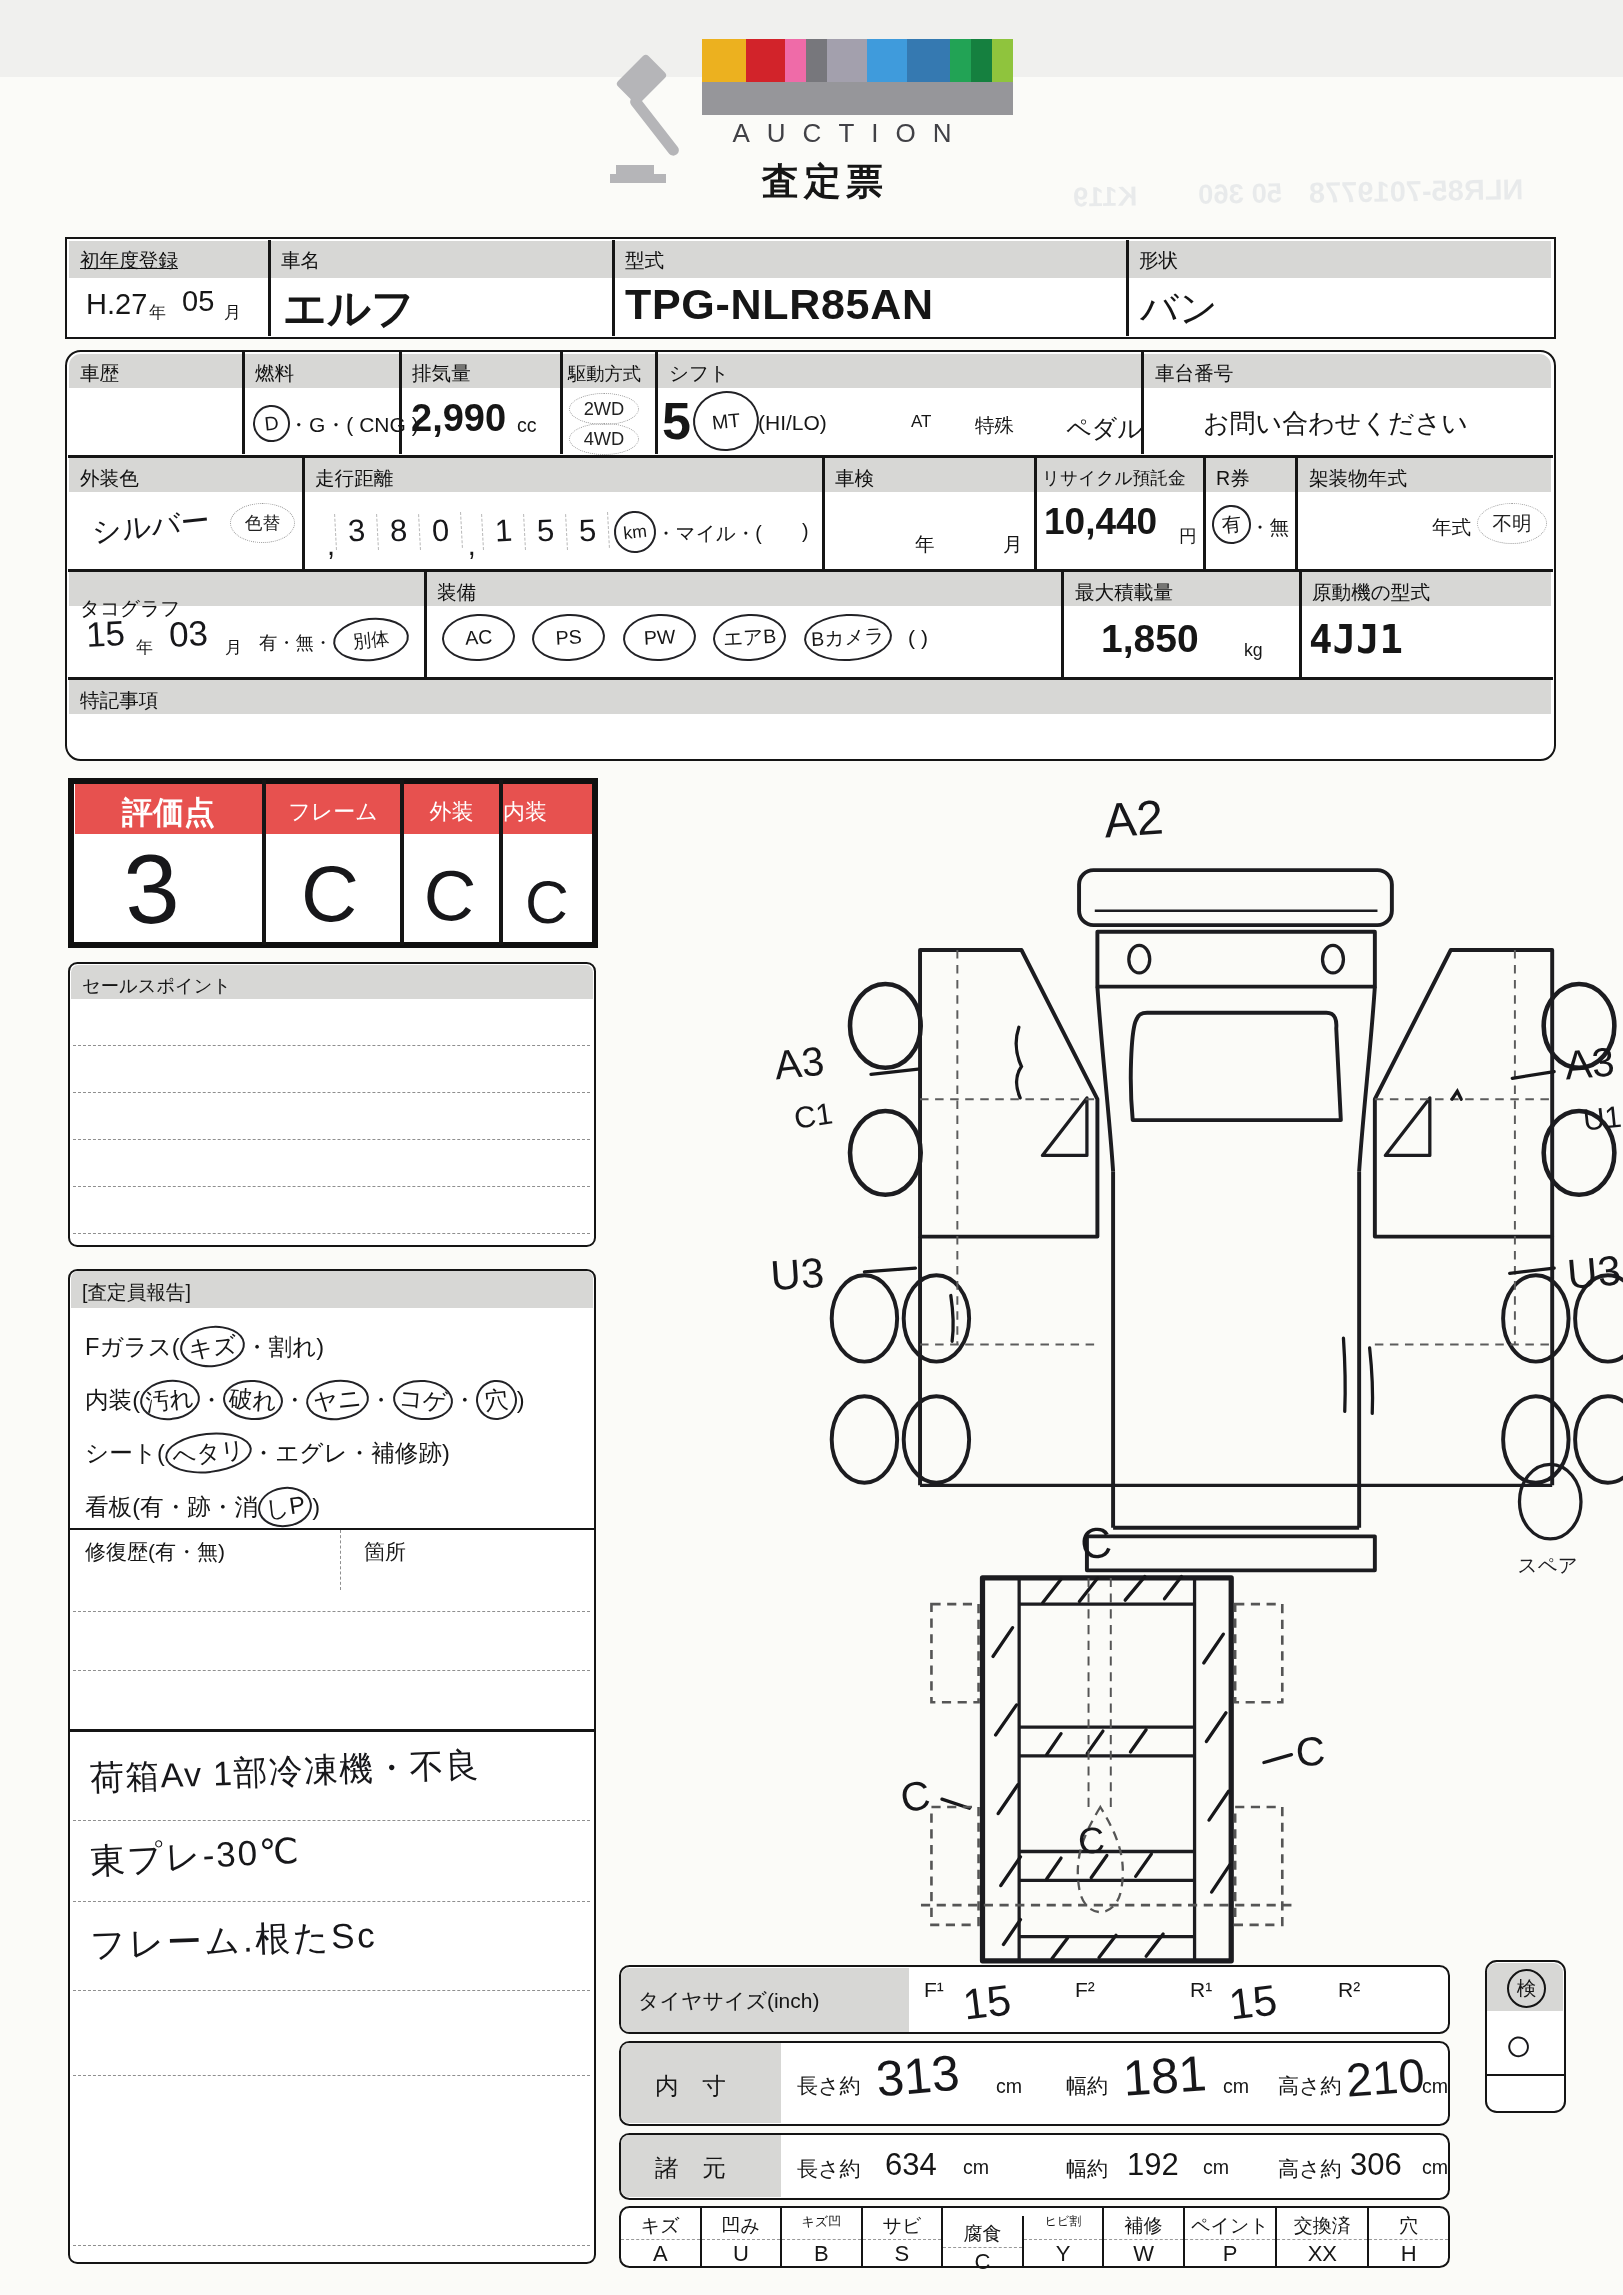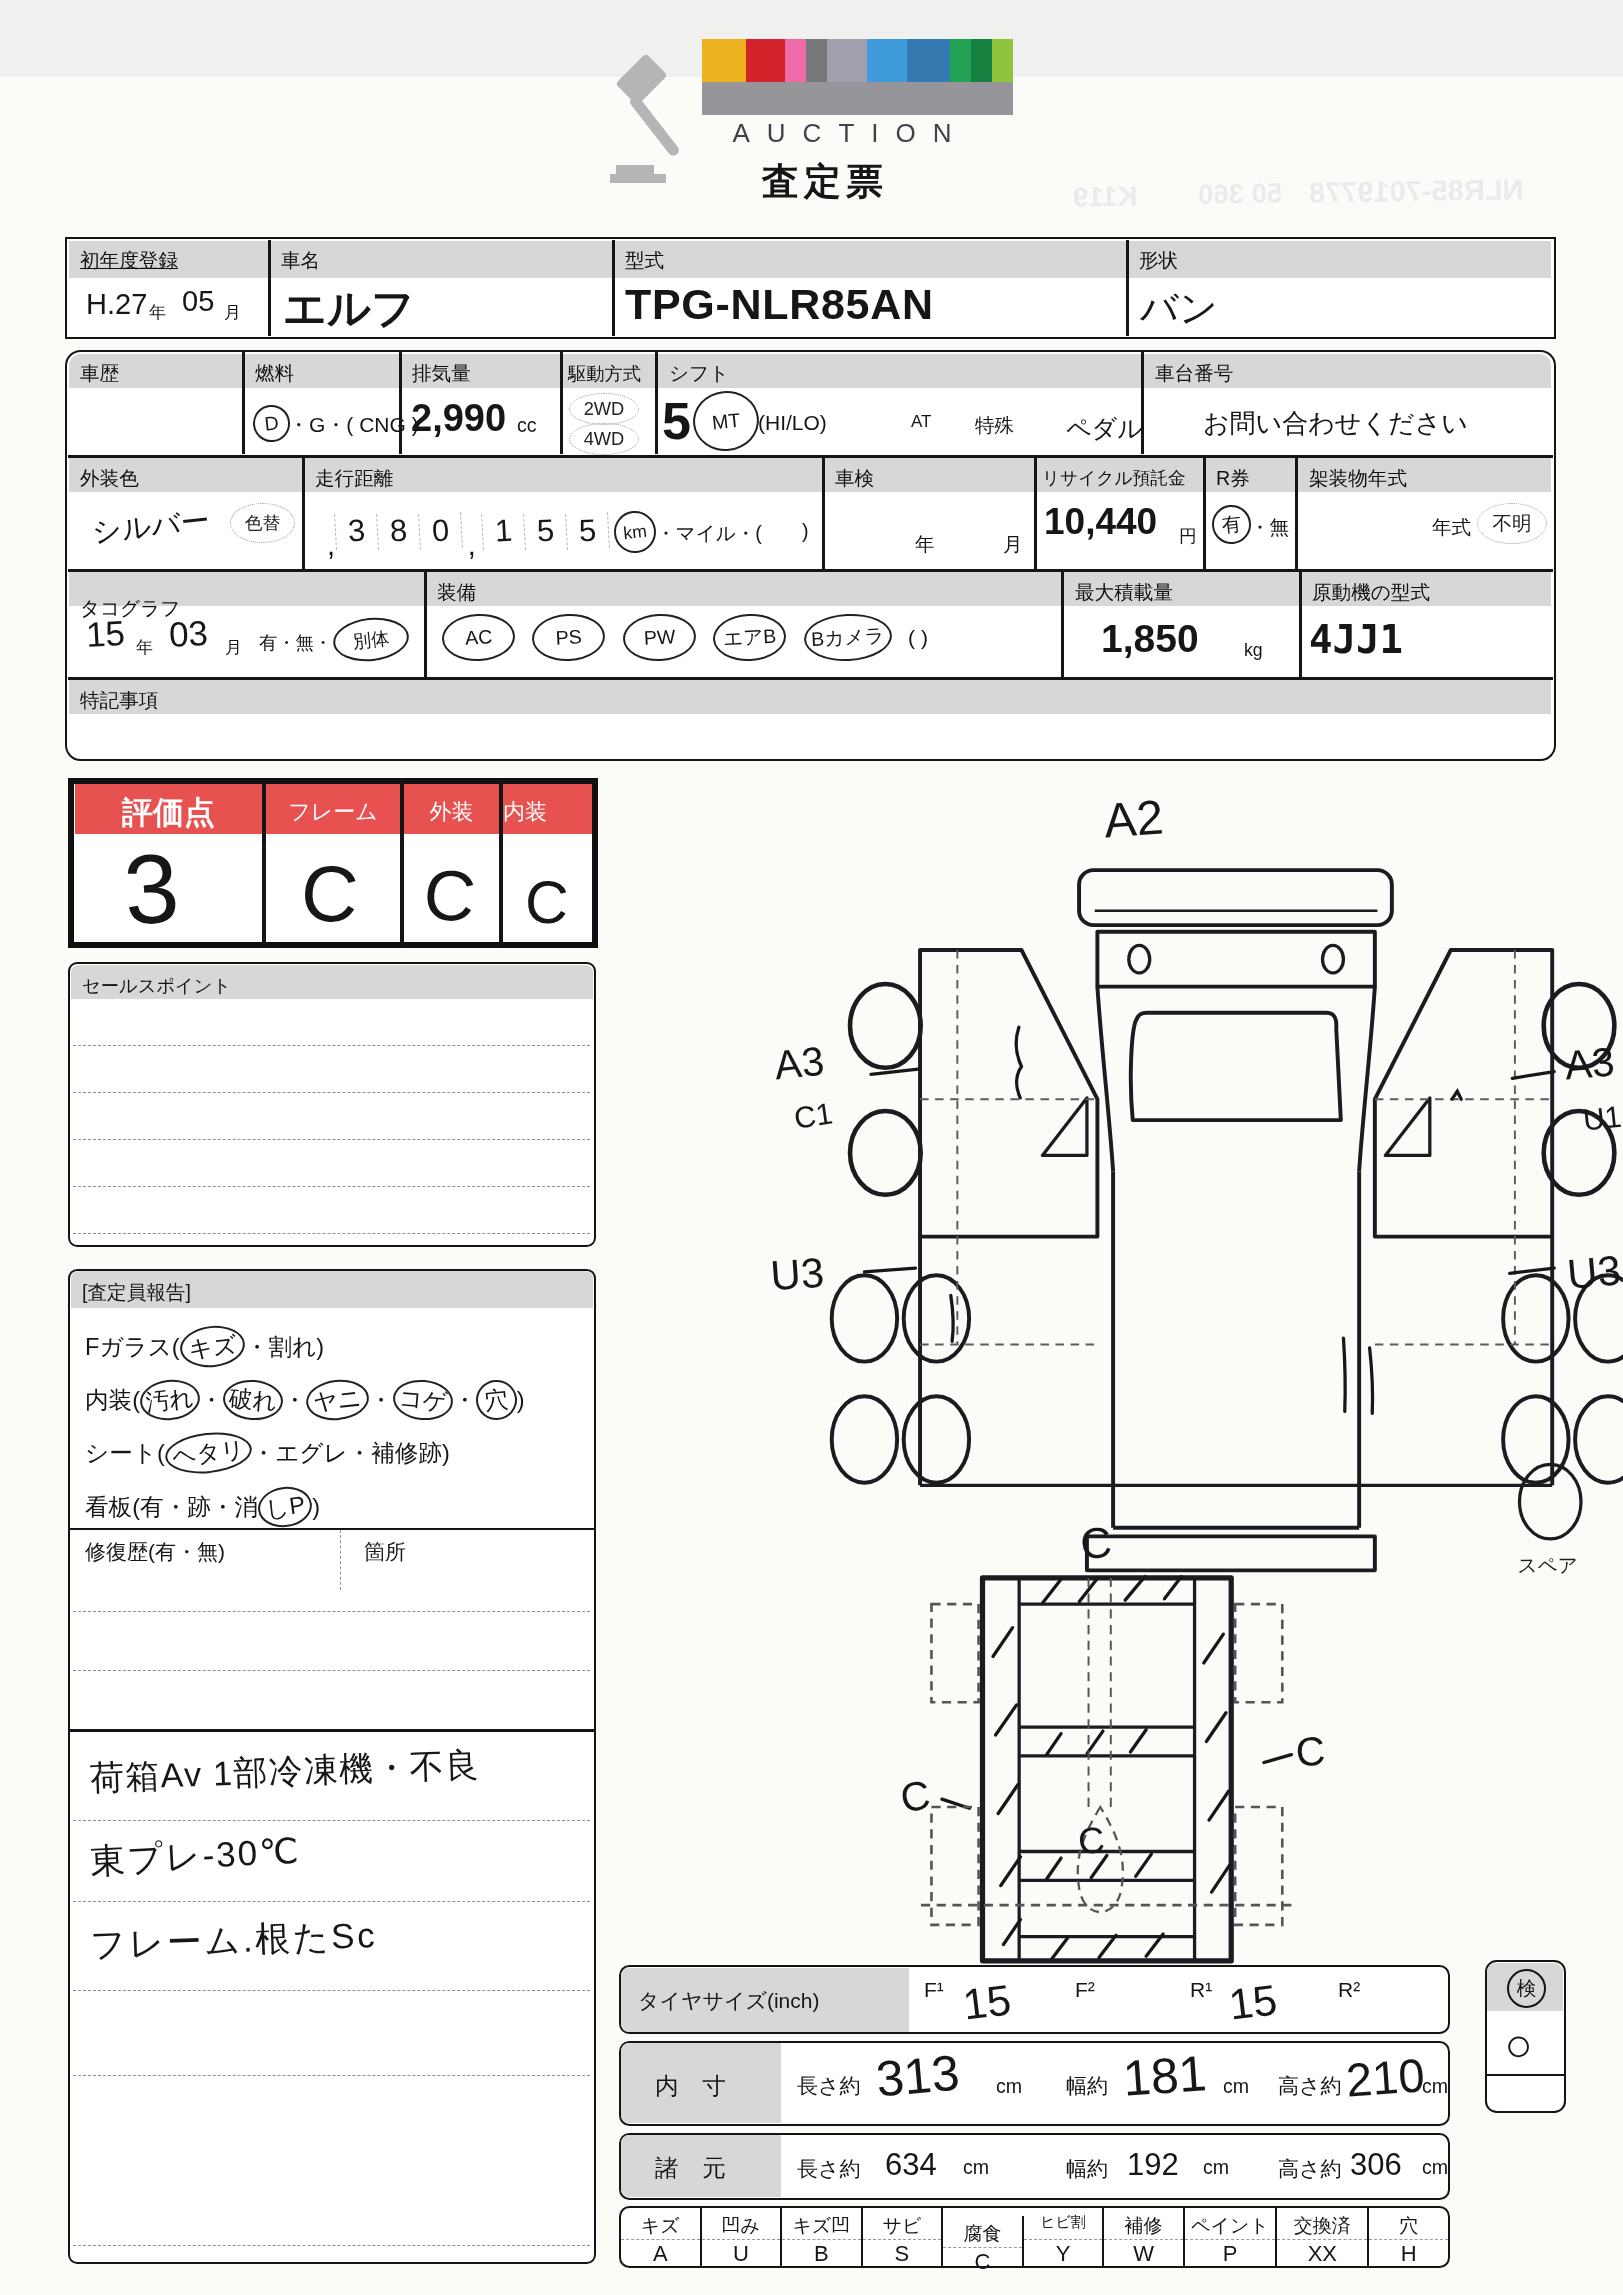--- a/index.html
+++ b/index.html
@@ -383,36 +383,36 @@
       <div style="font-size:19px;padding-top:5.2px;height:26px;">キズ</div>
       <div class="dash" style="position:static;border-top:1.3px dashed #999;"></div>
       <div style="font-size:22px;padding-top:1.3px;">A</div>
     </div>
     <div style="flex:1;border-right:2px solid #141414;text-align:center;">
       <div style="font-size:19px;padding-top:5.2px;height:26px;">凹み</div>
       <div class="dash" style="position:static;border-top:1.3px dashed #999;"></div>
       <div style="font-size:22px;padding-top:1.3px;">U</div>
     </div>
     <div style="flex:1;border-right:2px solid #141414;text-align:center;">
-      <div style="font-size:19px;padding-top:5.2px;height:26px;">キズ凹</div>
+      <div style="font-size:13px;padding-top:5.2px;height:26px;">キズ凹</div>
       <div class="dash" style="position:static;border-top:1.3px dashed #999;"></div>
       <div style="font-size:22px;padding-top:1.3px;">B</div>
     </div>
     <div style="flex:1;border-right:2px solid #141414;text-align:center;">
       <div style="font-size:19px;padding-top:5.2px;height:26px;">サビ</div>
       <div class="dash" style="position:static;border-top:1.3px dashed #999;"></div>
       <div style="font-size:22px;padding-top:1.3px;">S</div>
     </div>
     <div style="flex:1;border-right:2px solid #141414;text-align:center;margin-top:8px;">
       <div style="font-size:19px;padding-top:5.2px;height:26px;">腐食</div>
       <div class="dash" style="position:static;border-top:1.3px dashed #999;"></div>
       <div style="font-size:22px;padding-top:1.3px;">C</div>
     </div>
     <div style="flex:1;border-right:2px solid #141414;text-align:center;">
-      <div style="font-size:15px;padding-top:5.2px;height:26px;">ヒビ割</div>
+      <div style="font-size:12px;padding-top:5.2px;height:26px;">ヒビ割</div>
       <div class="dash" style="position:static;border-top:1.3px dashed #999;"></div>
       <div style="font-size:22px;padding-top:1.3px;">Y</div>
     </div>
     <div style="flex:1;border-right:2px solid #141414;text-align:center;">
       <div style="font-size:19px;padding-top:5.2px;height:26px;">補修</div>
       <div class="dash" style="position:static;border-top:1.3px dashed #999;"></div>
       <div style="font-size:22px;padding-top:1.3px;">W</div>
     </div>
     <div style="flex:1.15;border-right:2px solid #141414;text-align:center;">
       <div style="font-size:19px;padding-top:5.2px;height:26px;">ペイント</div>

